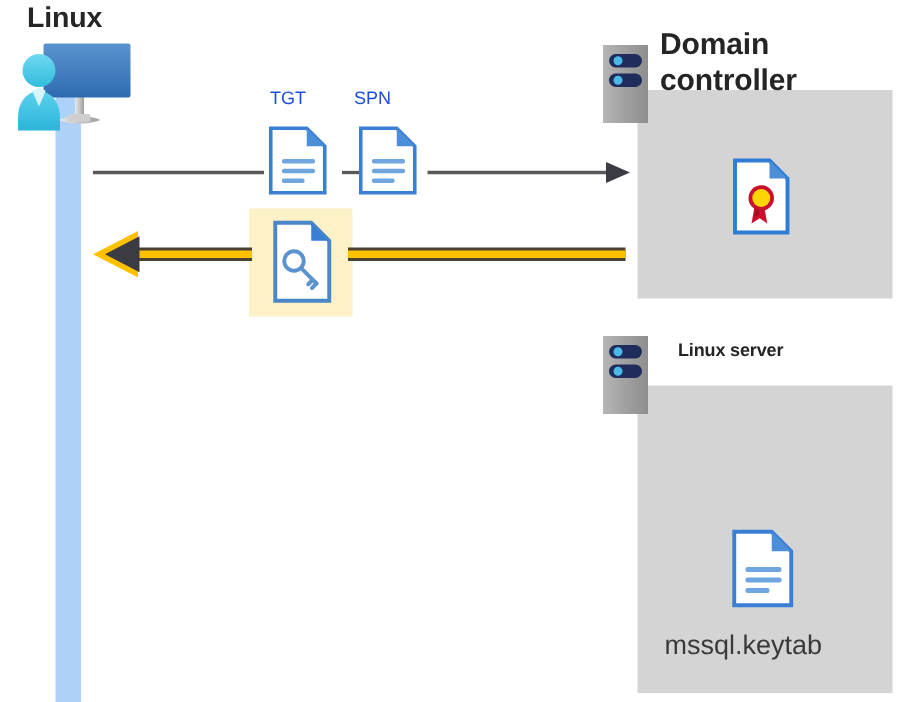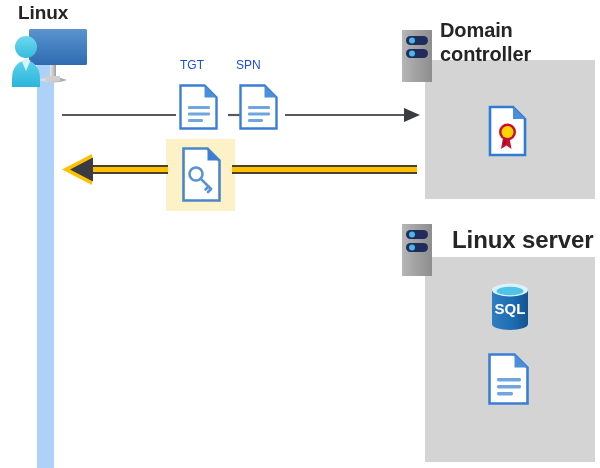--- a/index.html
+++ b/index.html
@@ -45,21 +45,21 @@
   #dc-title {
     left: 440px;
     top: 3px;
     font-size: 20px;
     width: 140px;
     margin-top: 16px;
   }
   #linux-title {
     left: 452px;
     top: 226px;
-    font-size: 24px;
+    font-size: 12px;
   }
 
   
   .doc-label {
     font-size: 12px;
     color: #1d4ed8;
   }
   #tgt-label { left: 180px; top: 58px; }
   #spn-label { left: 236px; top: 58px; text-align: right; }
 
@@ -226,35 +226,20 @@
   <div class="abs icon-box" style="left:402px; top:224px;">
     <svg width="34" height="52" viewBox="0 0 34 52">
       <rect x="0" y="0" width="30" height="52" fill="url(#srvGradA)"></rect>
       <rect x="4" y="6" width="22" height="9" rx="4.5" fill="#1f2c5c"></rect>
       <circle cx="10" cy="10.5" r="3" fill="#49b9e8"></circle>
       <rect x="4" y="19" width="22" height="9" rx="4.5" fill="#1f2c5c"></rect>
       <circle cx="10" cy="23.5" r="3" fill="#49b9e8"></circle>
     </svg>
   </div>
 
-  <div class="abs icon-box" style="left:486px; top:281px;">
-    <svg width="48" height="52" viewBox="0 0 48 52">
-      <defs>
-        <linearGradient id="dbGrad" x1="0" y1="0" x2="1" y2="0">
-          <stop offset="0%" stop-color="#2f7ec2"></stop>
-          <stop offset="55%" stop-color="#1e6db4"></stop>
-          <stop offset="100%" stop-color="#13538f"></stop>
-        </linearGradient>
-      </defs>
-      <path d="M6 9 h36 v34 a18 6 0 0 1 -36 0 z" fill="url(#dbGrad)"></path>
-      <ellipse cx="24" cy="9" rx="18" ry="6.5" fill="#d9f2fb"></ellipse>
-      <ellipse cx="24" cy="10" rx="13.5" ry="4.3" fill="#4fc3e8"></ellipse>
-      <text x="24" y="33" text-anchor="middle" fill="#ffffff" font-family="Liberation Sans, sans-serif" font-size="15" font-weight="bold">SQL</text>
-    </svg>
-  </div>
 
   <div class="abs icon-box" style="left:487px; top:352px;">
     <svg width="44" height="54" viewBox="0 0 44 54">
       <path d="M2.5 2.5 h25 l13 13 v36 h-38 z" fill="#ffffff" stroke="#3b7fd4" stroke-width="2.6"></path>
       <path d="M27.5 2.5 l13 13 h-13 z" fill="#4a8fd8"></path>
       <rect x="10" y="26" width="24" height="3.4" rx="1.4" fill="#6fa6e0"></rect>
       <rect x="10" y="33" width="24" height="3.4" rx="1.4" fill="#6fa6e0"></rect>
       <rect x="10" y="40" width="16" height="3.4" rx="1.4" fill="#6fa6e0"></rect>
     </svg>
   </div>
@@ -262,14 +247,15 @@
   <div class="abs heading" id="client-title">Linux</div>
 
   <div class="abs heading" id="dc-title">Domain controller</div>
 
   <div class="abs heading" id="linux-title">Linux server</div>
 
   <div class="abs doc-label" id="tgt-label">TGT</div>
 
   <div class="abs doc-label" id="spn-label">SPN</div>
 
+  <div class="abs" id="keytab-label">mssql.keytab</div>
 
 </div>
 
 </body></html>

